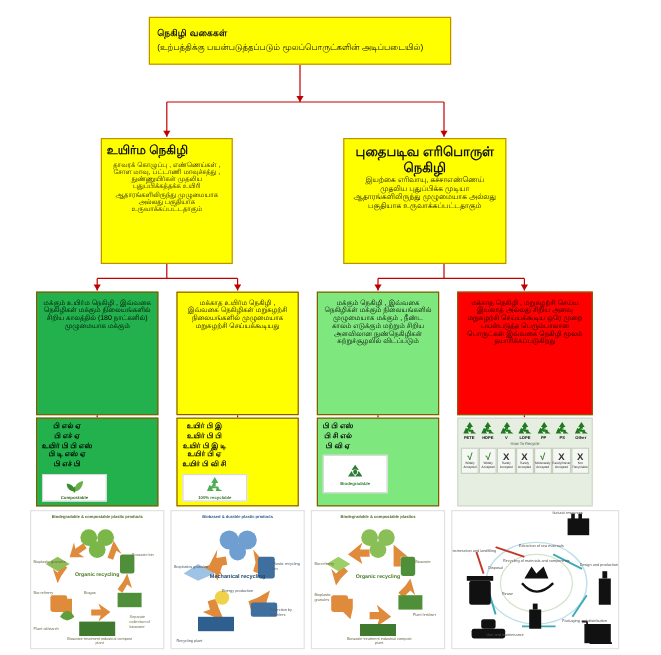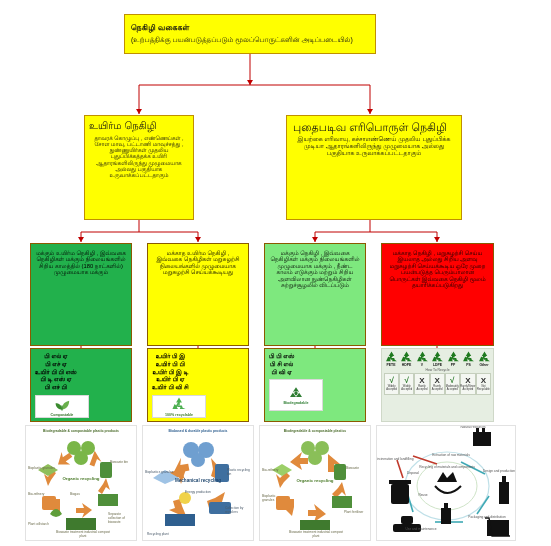--- a/index.html
+++ b/index.html
@@ -4,42 +4,42 @@
 <style>
   html,body{margin:0;padding:0;}
   body{
     width:551px;height:546px;background:#ffffff;
     font-family:"Liberation Sans","DejaVu Sans",sans-serif;
     position:relative;overflow:hidden;
   }
   .canvas{position:absolute;left:0;top:0;width:551px;height:546px;}
   .node{position:absolute;box-sizing:border-box;display:flex;flex-direction:column;
         align-items:flex-start;justify-content:flex-start;text-align:center;}
-  .box-title{font-weight:normal;line-height:1.15;}
+  .box-title{font-weight:bold;line-height:1.15;}
   .box-body{line-height:1.12;}
 
   
   #title-box{
     left:124px;top:14px;width:252px;height:40px;
     background:#ffff00;border:1px solid #c09000;
     justify-content:center;padding:2px 6px;
   }
   #title-box .t1{font-size:7.5px;font-weight:bold;color:#111;letter-spacing:.2px;}
   #title-box .t2{font-size:7px;color:#111;margin-top:3px;}
 
   
   #bio-box{
     left:84px;top:115px;width:110px;height:105px;
     background:#ffff00;border:1px solid #c09000;padding:4px 4px;
   }
   #bio-box .box-title{font-size:10px;color:#111;margin-bottom:3px;}
   #bio-box .box-body{font-size:5.6px;color:#111;}
 
   #fossil-box{
-    left:286px;top:115px;width:176px;height:105px;
+    left:286px;top:115px;width:136px;height:105px;
     background:#ffff00;border:1px solid #c09000;padding:5px 6px;
   }
   #fossil-box .box-title{font-size:11px;color:#111;margin-bottom:2px;}
   #fossil-box .box-body{font-size:6.2px;color:#111;}
 
   
   .cat{border:1px solid #8a5a00;padding:6px 5px;}
   .cat .box-body{font-size:5.8px;}
   #cat-1{left:30px;top:243px;width:102px;height:103px;background:#22b14c;color:#000;}
   #cat-2{left:147px;top:243px;width:102px;height:103px;background:#ffff00;color:#000;}

